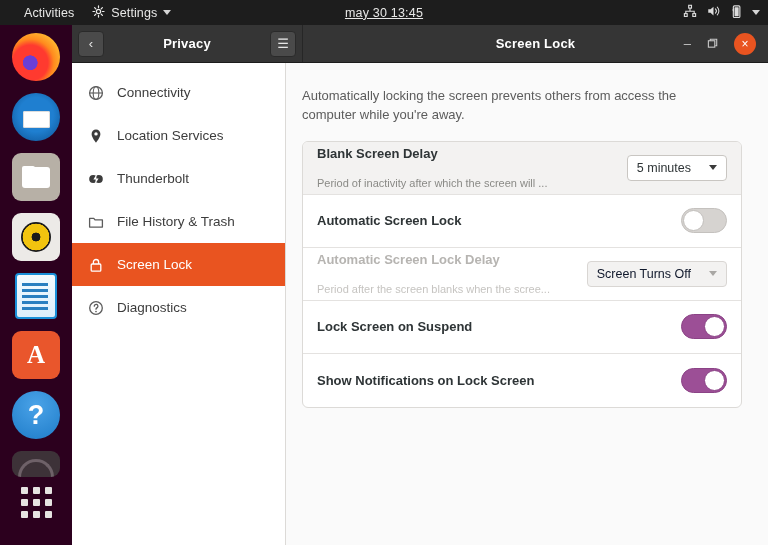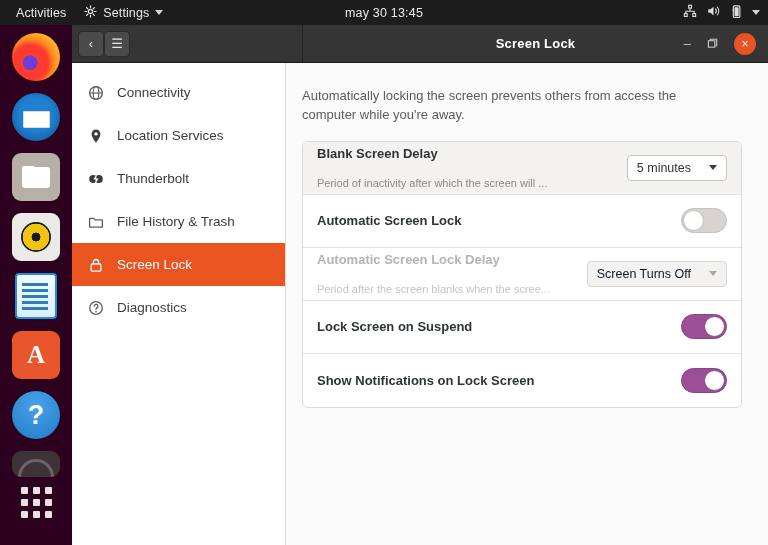--- a/index.html
+++ b/index.html
@@ -10,26 +10,26 @@
     background: #2c001e;
   }
   #root { position: relative; width: 768px; height: 545px; }
 
   
   .topbar {
     position: absolute; top: 0; left: 0; width: 768px; height: 25px;
     background: #1d1d1d; color: #e8e8e7;
     display: flex; align-items: center; font-size: 12.5px;
   }
-  .tb-activities { padding: 0 10px 0 16px; letter-spacing: .1px; }
+  .tb-activities { padding: 0 10px 0 24px; letter-spacing: .1px; }
   .tb-app { display: flex; align-items: center; gap: 6px; padding: 0 8px; }
   .tb-app-name { letter-spacing: .1px; }
   .tb-clock {
     position: absolute; left: 0; right: 0; text-align: center;
-    font-size: 12.5px; letter-spacing: .2px; pointer-events: none;
+    font-size: 12.5px; letter-spacing: .2px; pointer-events: none; text-decoration: underline;
   }
   .tb-right {
     position: absolute; right: 8px; top: 0; height: 25px;
     display: flex; align-items: center; gap: 9px;
   }
   .caret-dn {
     width: 0; height: 0; border-left: 4.5px solid transparent;
     border-right: 4.5px solid transparent; border-top: 5px solid #d6d6d6;
   }
 
@@ -269,20 +269,21 @@
         <span></span>
         <span></span>
     </div>
   </div>
 
   <div class="window">
 
     <div class="headerbar">
       <div class="hb-left">
         <div class="hb-btn">‹</div>
+        <div class="hb-title">Privacy</div>
         <div class="hb-btn">☰</div>
       </div>
       <div class="hb-right">
         <div class="hb-title-main">Screen Lock</div>
         <div class="wctrls">
           <span class="wc">–</span>
           <span class="wc">
             <svg width="11" height="11" viewBox="0 0 12 12">
               <rect x="1.5" y="3" width="7" height="7" fill="none" stroke="#c9c9c9" stroke-width="1.2"></rect>
               <path d="M3.6 3V1.4h7V8.4H9" fill="none" stroke="#c9c9c9" stroke-width="1.2"></path>

